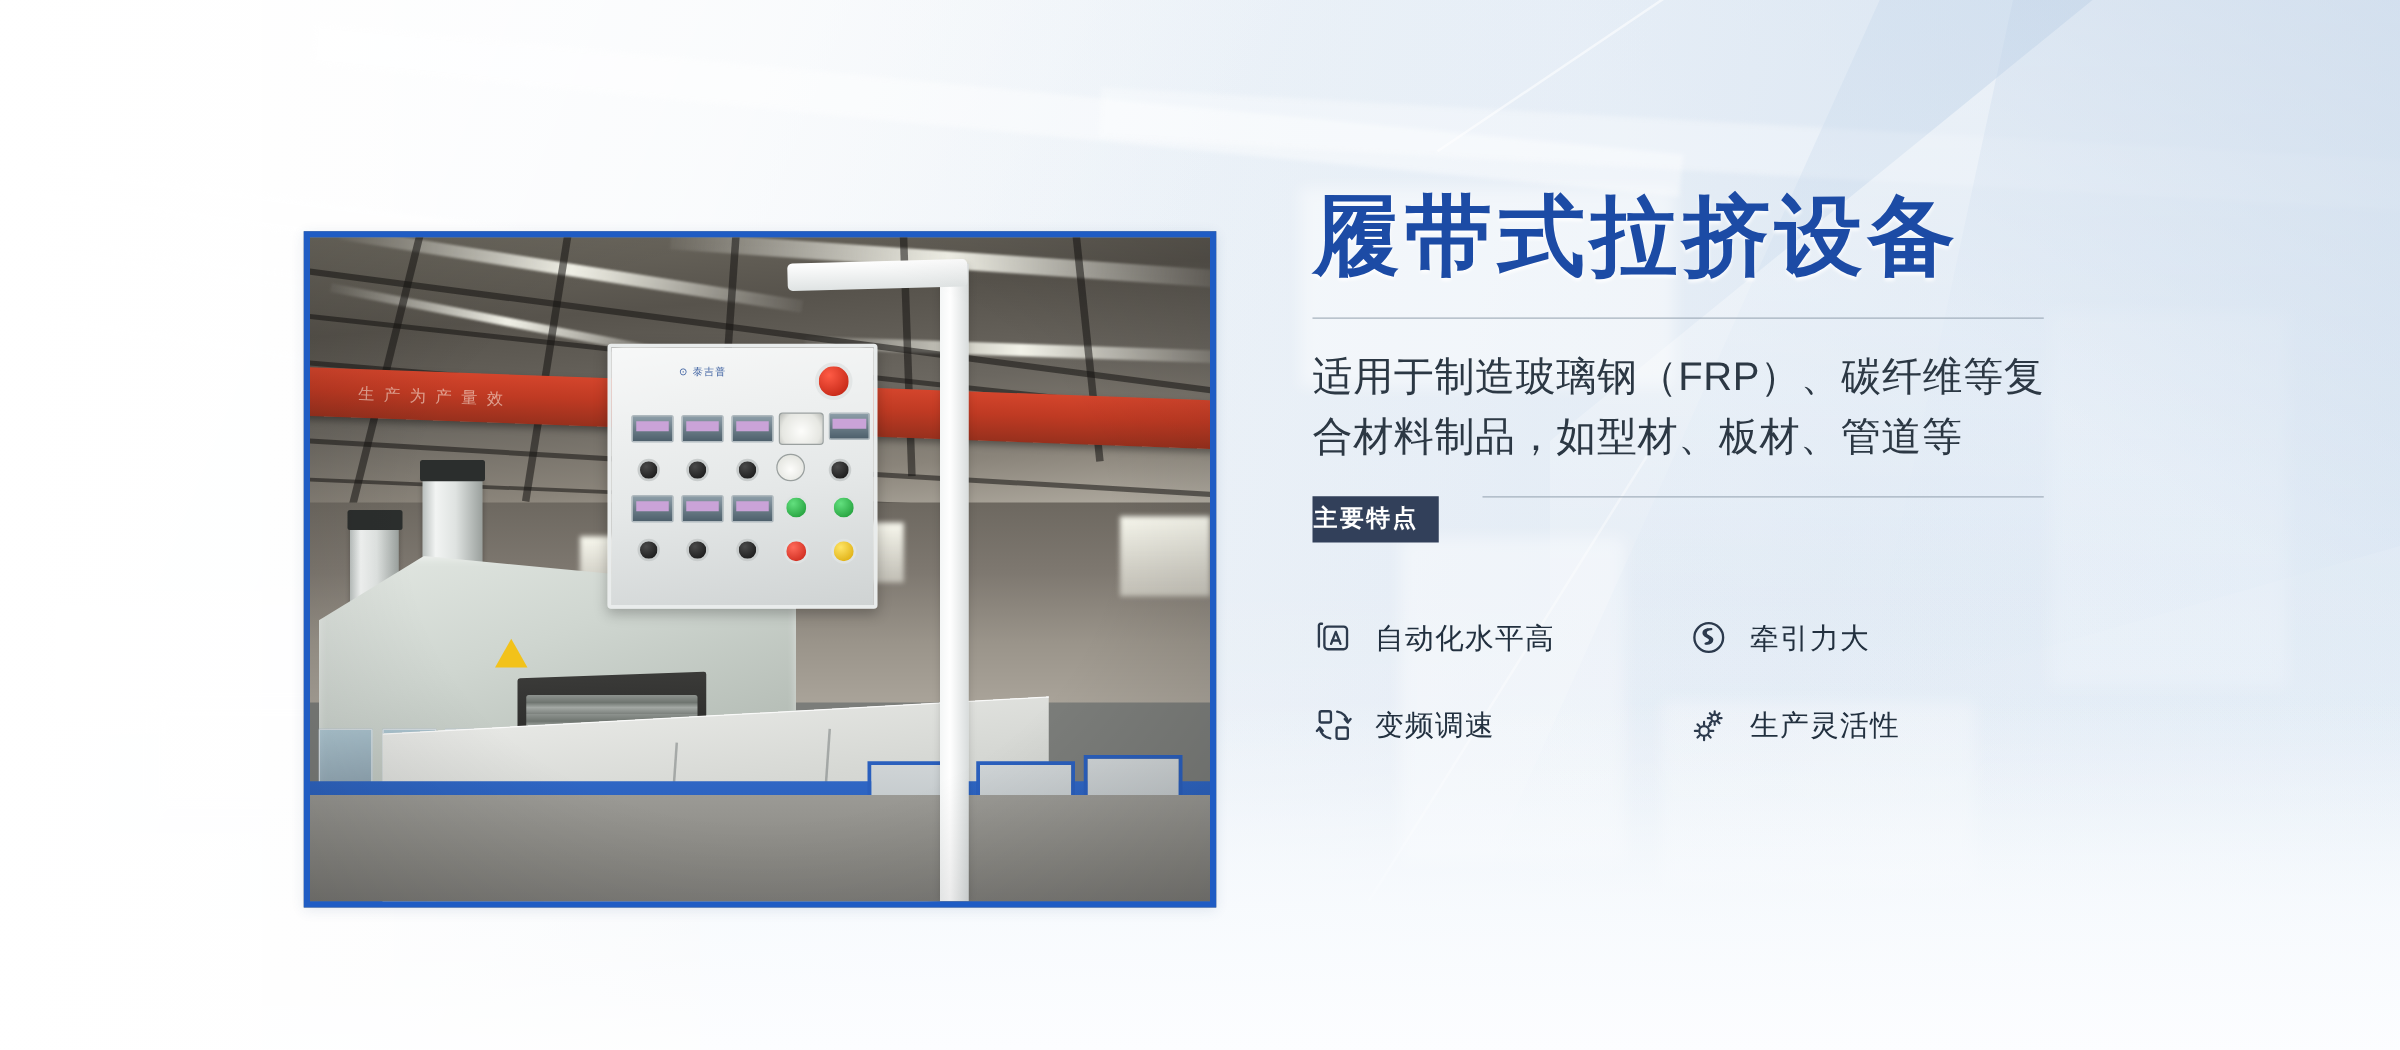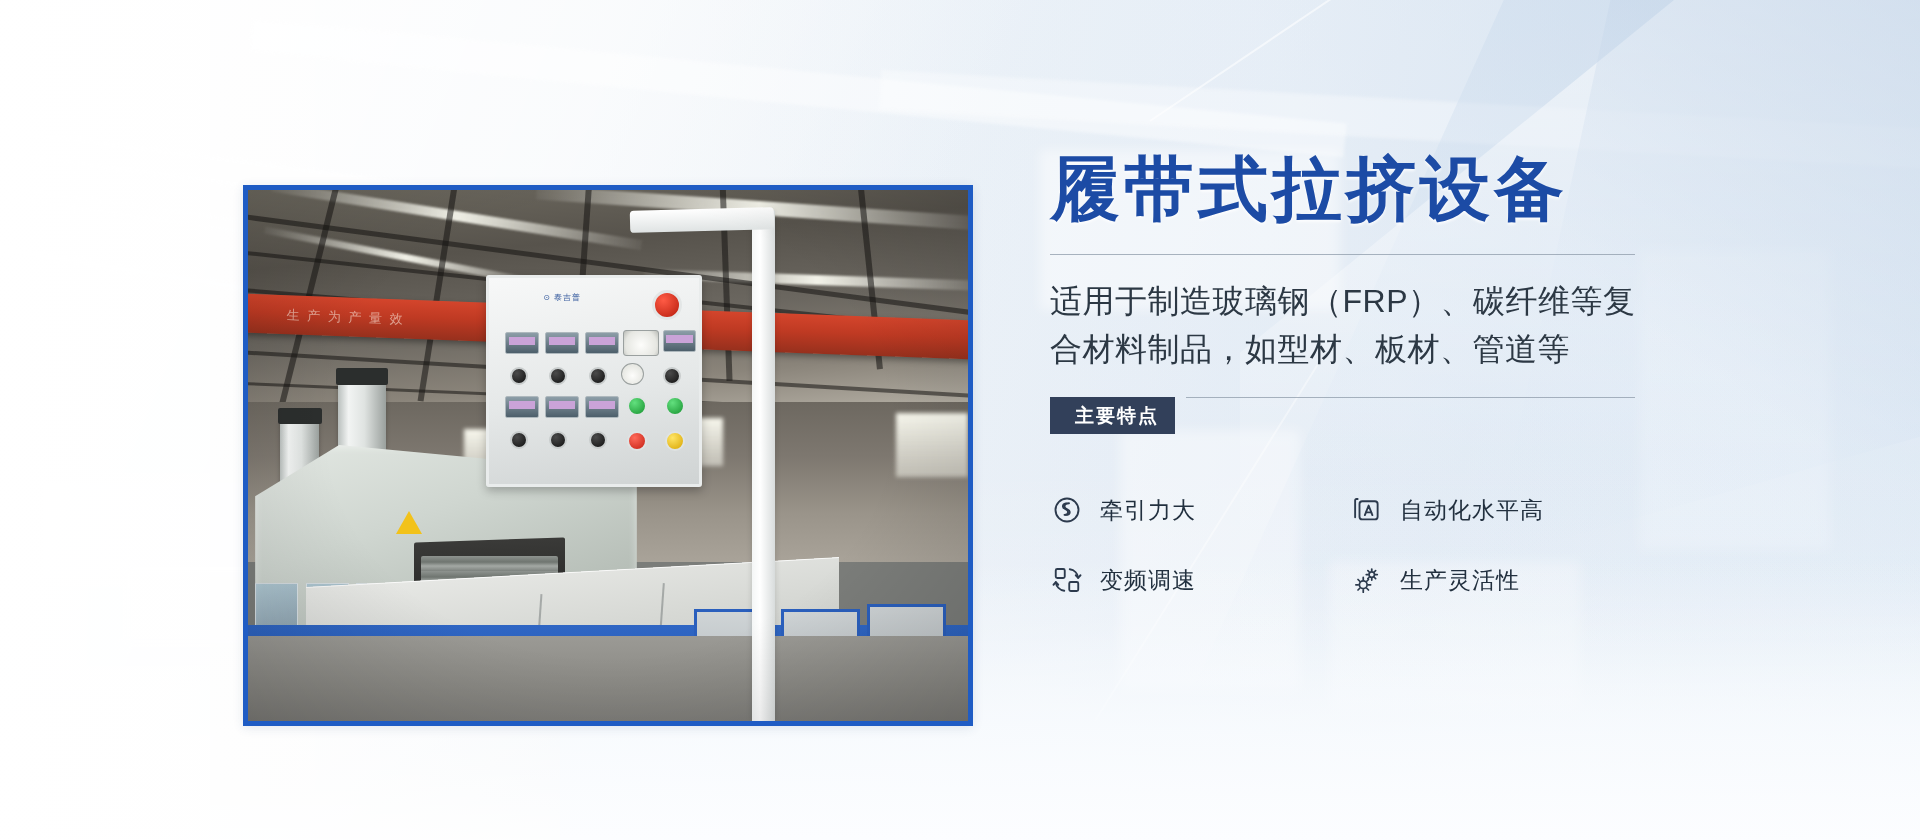--- a/index.html
+++ b/index.html
@@ -409,21 +409,21 @@
     opacity: .75;
   }
   .badge {
     position: absolute;
     left: 0; top: 0;
     background: #32405a;
     color: #ffffff;
     font-size: 19px;
     font-weight: bold;
     letter-spacing: 2px;
-    padding: 9px 16px 9px 25px;
+    padding: 9px 16px 9px 1px;
     line-height: 1;
   }
 
   .features {
     margin-top: 56px;
     display: grid;
     grid-template-columns: 300px 300px;
     row-gap: 28px;
     column-gap: 0;
   }
@@ -604,38 +604,38 @@
     <div class="badge-row">
       <div class="badge-rule"></div>
       <span class="badge">主要特点</span>
     </div>
 
     <div class="features">
 
       <div class="feat">
         <span class="ico">
           <svg viewBox="0 0 24 24" fill="none" stroke="currentColor" stroke-width="1.5" stroke-linecap="round" stroke-linejoin="round">
-            <circle cx="12" cy="12" r="9.2"></circle>
-            <path d="M13.6 6.6c-2.3 0-3.6 1.1-3.6 2.5 0 2.5 4.2 2.1 4.2 4.4 0 1.4-1.4 2.4-3.4 2.4"></path>
-            <path d="M11.2 6.8c-1.6.3-2.5 1.2-2.5 2.3 0 2.5 4.2 2.1 4.2 4.4 0 1.3-1.2 2.2-2.9 2.4"></path>
-          </svg>
-        </span>
-        <span class="lbl">牵引力大</span>
-      </div>
-
-      <div class="feat">
-        <span class="ico">
-          <svg viewBox="0 0 24 24" fill="none" stroke="currentColor" stroke-width="1.5" stroke-linecap="round" stroke-linejoin="round">
             <path d="M4.5 3.2h-1a1 1 0 0 0-1 1v13.6"></path>
             <rect x="6" y="5" width="14.5" height="14.5" rx="2.2"></rect>
             <path d="M10.3 16.1 13.3 8.4l3 7.7"></path>
             <path d="M11.2 13.9h4.2"></path>
           </svg>
         </span>
         <span class="lbl">自动化水平高</span>
+      </div>
+
+      <div class="feat">
+        <span class="ico">
+          <svg viewBox="0 0 24 24" fill="none" stroke="currentColor" stroke-width="1.5" stroke-linecap="round" stroke-linejoin="round">
+            <circle cx="12" cy="12" r="9.2"></circle>
+            <path d="M13.6 6.6c-2.3 0-3.6 1.1-3.6 2.5 0 2.5 4.2 2.1 4.2 4.4 0 1.4-1.4 2.4-3.4 2.4"></path>
+            <path d="M11.2 6.8c-1.6.3-2.5 1.2-2.5 2.3 0 2.5 4.2 2.1 4.2 4.4 0 1.3-1.2 2.2-2.9 2.4"></path>
+          </svg>
+        </span>
+        <span class="lbl">牵引力大</span>
       </div>
 
       <div class="feat">
         <span class="ico">
           <svg viewBox="0 0 24 24" fill="none" stroke="currentColor" stroke-width="1.5" stroke-linecap="round" stroke-linejoin="round">
             <rect x="3" y="3.2" width="7.2" height="7.2" rx="1.2"></rect>
             <rect x="13.8" y="13.6" width="7.2" height="7.2" rx="1.2"></rect>
             <path d="M14.2 3.4c3.6.5 6.4 3.3 6.8 6.9"></path>
             <path d="M9.8 20.6c-3.6-.5-6.4-3.3-6.8-6.9"></path>
             <path d="M20.9 10.3 19 8.2M20.9 10.3l1.9-2.1"></path>

